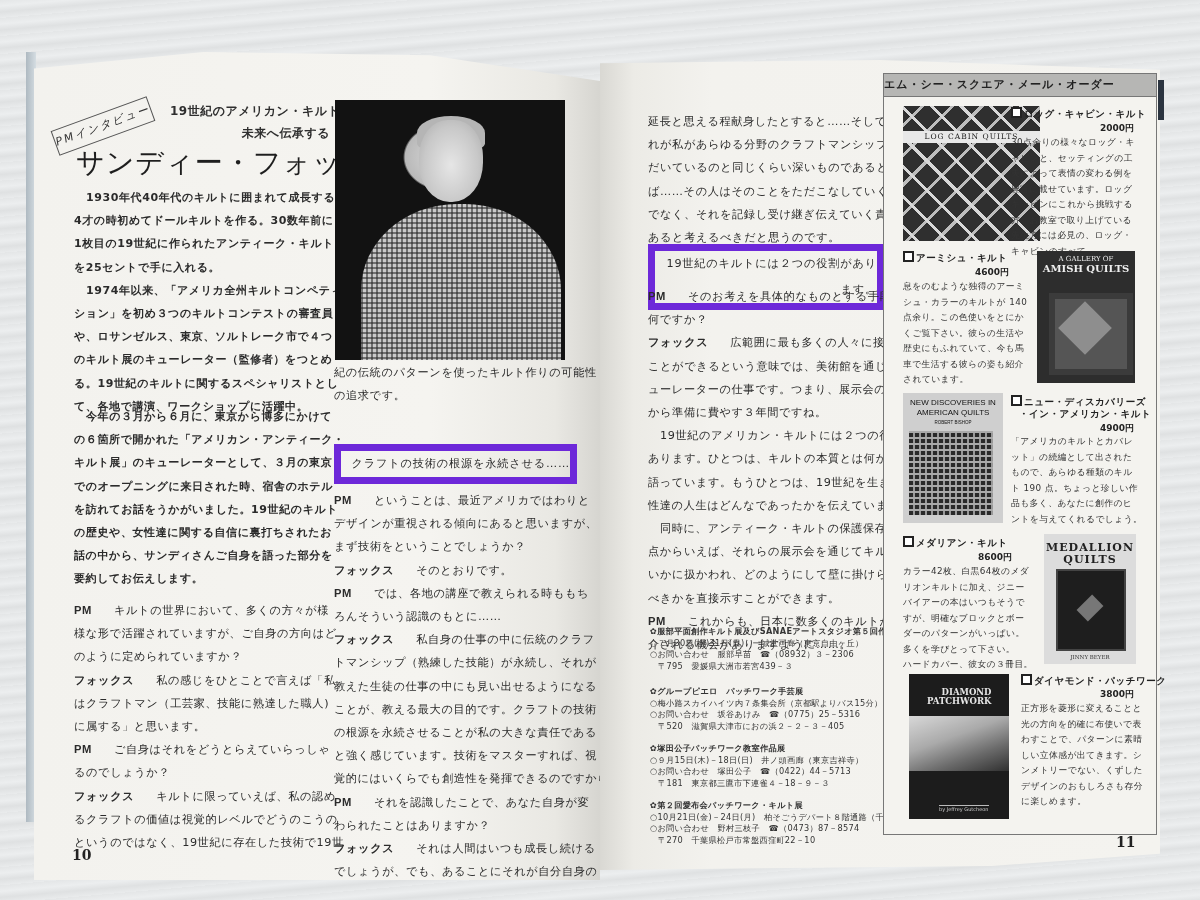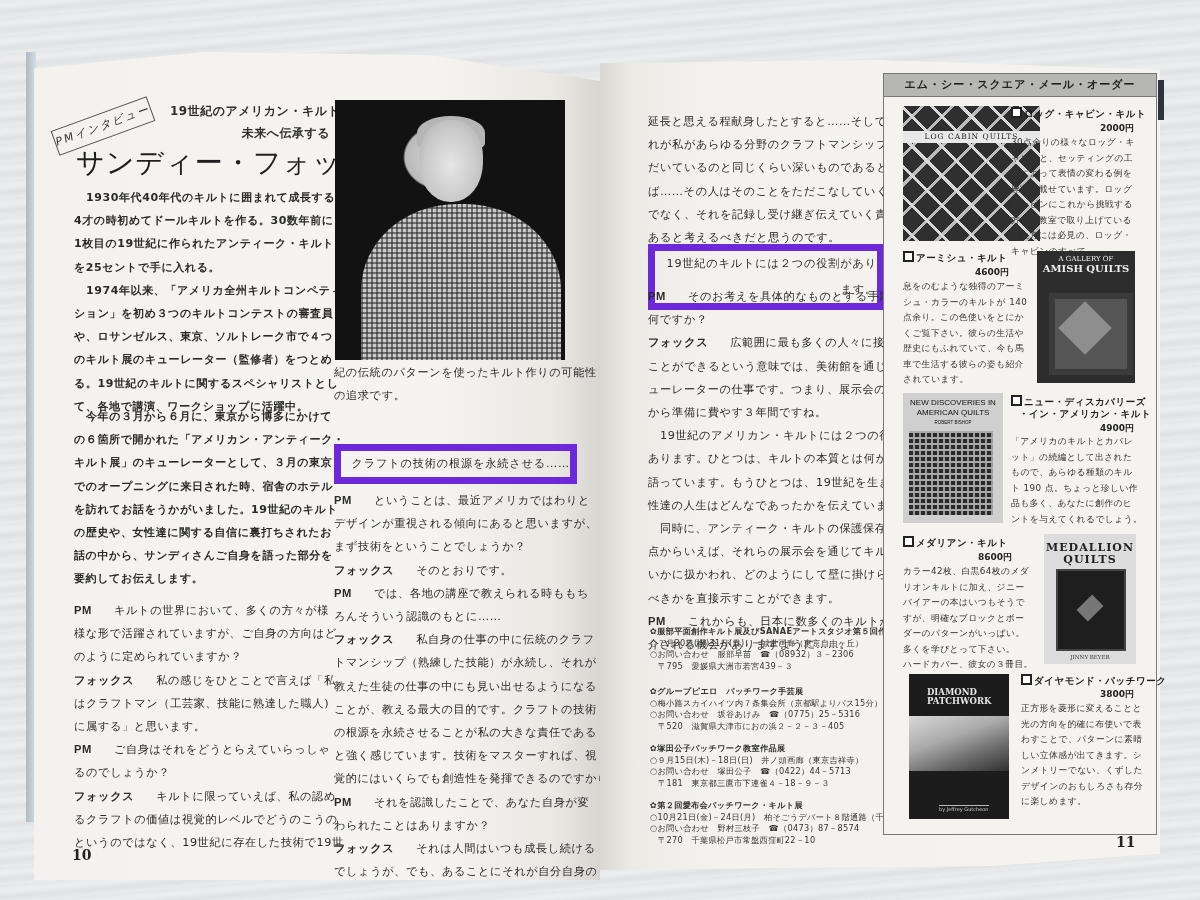--- a/index.html
+++ b/index.html
@@ -38,21 +38,21 @@
   .pagenum{position:absolute;font-family:"DejaVu Serif","Liberation Serif",serif;font-weight:bold;font-size:14px;color:#222;}
   
   .ev-head{position:absolute;left:650px;top:609px;font-size:12px;letter-spacing:0.6px;font-weight:bold;white-space:nowrap;}
   .flower{display:inline-block;width:11px;height:11px;border:1px solid #333;margin-right:1px;position:relative;top:1px;
     background:radial-gradient(circle,#fff 20%,#333 22%,#333 45%,#fff 47%);}
   .ev{position:absolute;left:650px;font-size:8.2px;line-height:11.5px;letter-spacing:0.3px;white-space:nowrap;color:#333;}
   .ev .evt{font-weight:bold;}
   
   .catalog{position:absolute;left:883px;top:73px;width:272px;height:760px;border:1px solid #777;background:#f4f3ef;}
   .cat-head{position:absolute;left:0;top:0;width:272px;height:22px;background:#b6b6b4;border-bottom:1px solid #777;
-    font-size:11px;font-weight:bold;letter-spacing:1px;text-align:center;line-height:22px;color:#222;}
+    font-size:11px;font-weight:bold;letter-spacing:1px;text-align:left;line-height:22px;color:#222;}
   .book{position:absolute;overflow:hidden;}
   .item-title{position:absolute;font-size:9.5px;font-weight:bold;letter-spacing:0.5px;white-space:nowrap;color:#222;}
   .box-ico{display:inline-block;width:7px;height:7px;border:2px solid #222;margin-right:2px;position:relative;top:1px;background:#fff;}
   .price{position:absolute;font-size:9px;font-weight:bold;text-align:center;color:#222;}
   .desc{position:absolute;font-size:8.8px;line-height:15.5px;letter-spacing:0.4px;color:#333;}
   .desc span{display:block;white-space:nowrap;}
   .bk-log{background-color:#2f2f2f;
     background-image:repeating-linear-gradient(45deg,transparent 0 9px,#d8d8d8 9px 12px,transparent 12px 21px),
     repeating-linear-gradient(-45deg,transparent 0 9px,#bdbdbd 9px 12px,transparent 12px 21px);}
   .bk-log .band{position:absolute;left:0;top:25px;width:100%;height:12px;background:#e8e8e8;font-family:"DejaVu Serif",serif;font-size:7.5px;letter-spacing:1px;text-align:center;line-height:12px;color:#222;}
@@ -62,21 +62,21 @@
   .bk-amish .sq2{position:absolute;left:29px;top:58px;width:38px;height:38px;background:#8e8e8e;transform:rotate(45deg);}
   .bk-new{background:#cfcfcf;}
   .bk-new .ttl{position:absolute;left:0;top:5px;width:100%;text-align:center;font-family:"Liberation Sans",sans-serif;font-size:8px;line-height:10px;color:#111;}
   .bk-new .qt{position:absolute;left:6px;top:38px;width:84px;height:84px;background-color:#2a2a2a;
     background-image:repeating-linear-gradient(0deg,transparent 0 4px,#aaa 4px 6px),repeating-linear-gradient(90deg,transparent 0 4px,#999 4px 6px);}
   .bk-med{background:#dcdcdc;}
   .bk-med .ttl{position:absolute;left:0;top:8px;width:100%;text-align:center;font-family:"DejaVu Serif",serif;font-weight:bold;font-size:11px;line-height:12px;color:#222;letter-spacing:1px;}
   .bk-med .qt{position:absolute;left:12px;top:35px;width:66px;height:78px;background:#1e1e1e;border:2px solid #444;}
   .bk-med .qt:after{content:"";position:absolute;left:24px;top:26px;width:16px;height:22px;background:#777;transform:rotate(45deg);}
   .bk-med .au{position:absolute;left:0;bottom:4px;width:100%;text-align:center;font-family:"DejaVu Serif",serif;font-size:5.5px;color:#333;}
-  .bk-dia{background:#1c1c1c;}
+  .bk-dia{background:#1c1c1c;text-align:right;}
   .bk-dia .ttl{position:absolute;left:18px;top:14px;font-family:"DejaVu Serif",serif;font-weight:bold;font-size:8.5px;line-height:9px;color:#e6e6e6;}
   .bk-dia .img{position:absolute;left:0;top:42px;width:100%;height:55px;background:linear-gradient(160deg,#d8d8d8 0%,#aaa 40%,#6a6a6a 70%,#303030 100%);}
   .bk-dia .by{position:absolute;left:30px;bottom:7px;font-size:5px;color:#ccc;border-top:1px solid #bbb;}
 </style>
 </head>
 <body>
 
 <div class="spread">
   <div class="edge-blue"></div>
 

